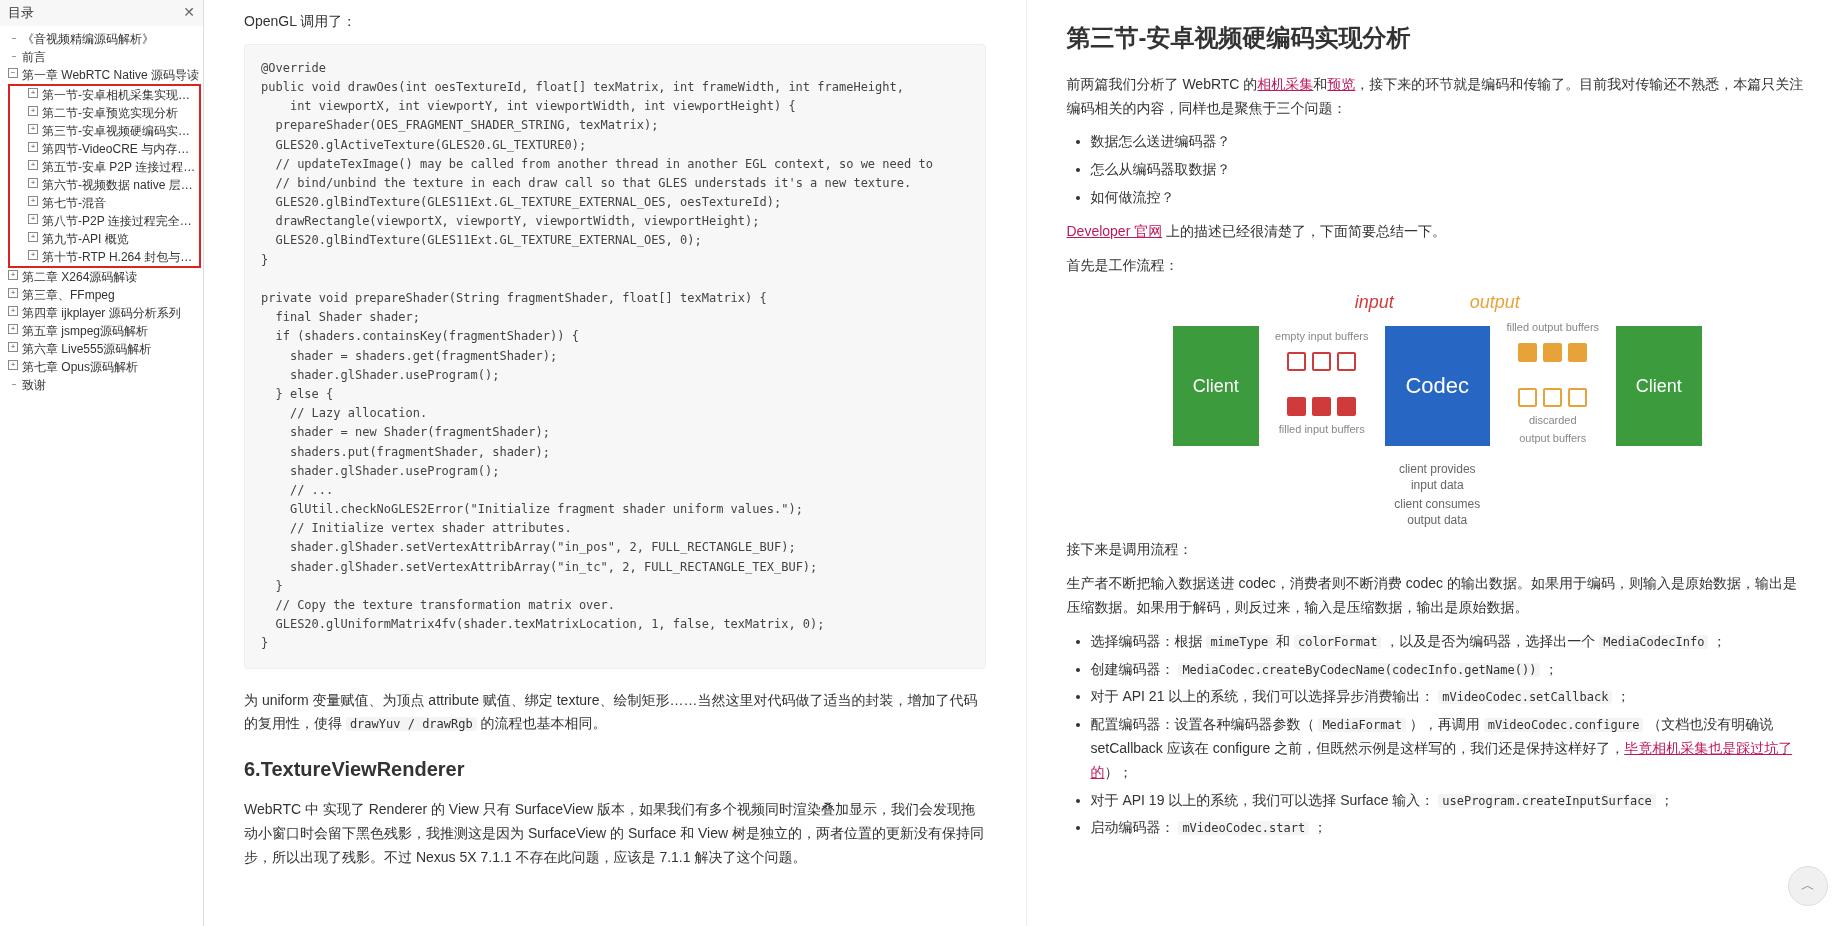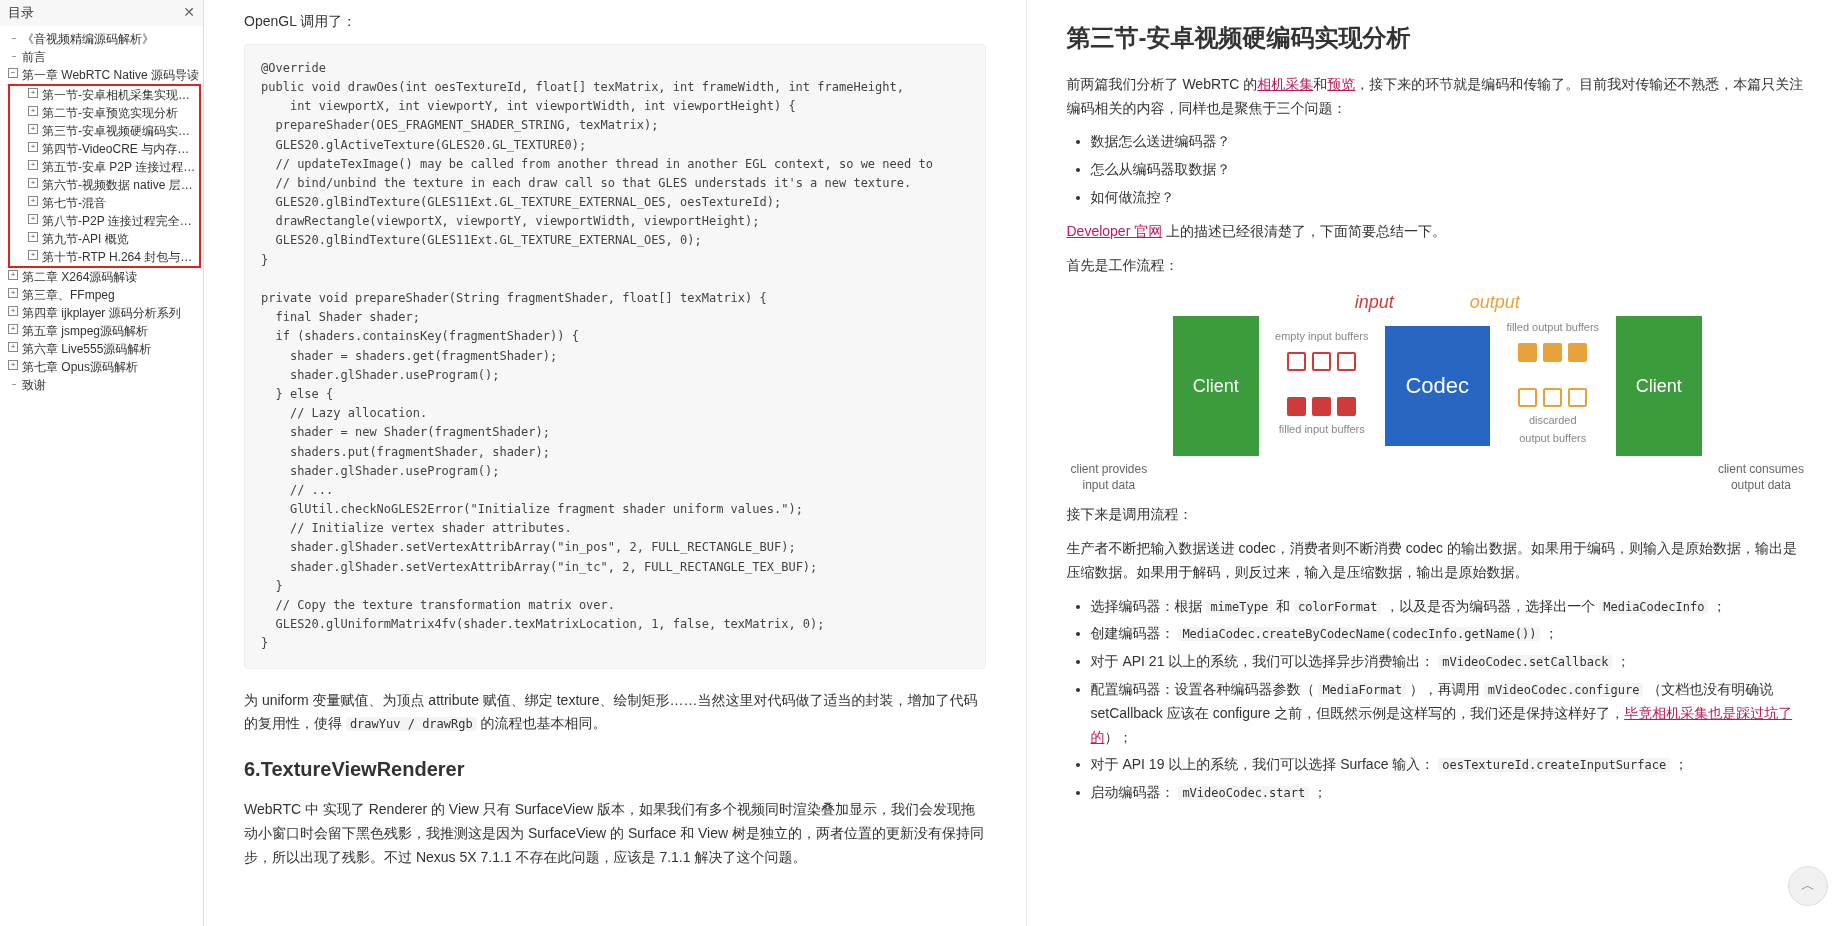--- a/index.html
+++ b/index.html
@@ -21,36 +21,36 @@
 pre.code { background: #f7f7f7; border: 1px solid #eee; border-radius: 4px; padding: 14px 16px; margin: 10px 0 20px 0; font-family: Consolas, Monaco, monospace; font-size: 12px; line-height: 1.6; white-space: pre-wrap; word-break: break-word; color: #444; }
 .inline-code { font-family: Consolas, Monaco, monospace; background: #f4f4f4; padding: 0 4px; border-radius: 3px; font-size: 12px; }
 h2.section-title { font-size: 24px; font-weight: bold; margin: 18px 0 14px 0; }
 h3.sub-title { font-size: 20px; font-weight: bold; margin: 16px 0 12px 0; }
 p.para { margin: 10px 0; }
 a.link { color: #be185d; text-decoration: underline; }
 ul.bullets { margin: 8px 0 10px 24px; }
 ul.bullets li { margin: 4px 0; line-height: 1.7; }
 .diagram { margin: 10px 0; }
 .diagram-row { display: flex; align-items: center; justify-content: center; gap: 0; }
-.client-box { background: #3c9b3c; color: #fff; display: flex; align-items: center; justify-content: center; height: 140px; width: 86px; font-size: 18px; font-weight: 300; }
+.client-box { background: #3c9b3c; color: #fff; display: flex; align-items: center; justify-content: center; height: 120px; width: 86px; font-size: 18px; font-weight: 300; }
 .codec-box { background: #2866c4; color: #fff; display: flex; align-items: center; justify-content: center; height: 120px; width: 105px; font-size: 22px; font-weight: 300; }
 .buf-col { width: 126px; display: flex; flex-direction: column; align-items: center; gap: 26px; padding: 10px 0; }
 .buf-label-top { font-size: 11px; color: #888; text-align: center; margin-bottom: -20px; margin-top: -6px; }
 .buf-row { display: flex; gap: 6px; }
 .buf-sq { width: 19px; height: 19px; border: 2px solid; border-radius: 2px; }
 .buf-sq.red-out { border-color: #cf3b3b; background: none; }
 .buf-sq.red-fill { border-color: #cf3b3b; background: #cf3b3b; }
 .buf-sq.or-out { border-color: #e8a23a; background: none; }
 .buf-sq.or-fill { border-color: #e8a23a; background: #e8a23a; }
 .buf-label-bot { font-size: 11px; color: #888; text-align: center; margin-top: -22px; }
 .io-header { display: flex; justify-content: center; gap: 76px; margin-bottom: -4px; align-items: center; }
 .io-header .in { color: #cf3b3b; font-size: 18px; font-style: italic; }
 .io-header .out { color: #e8a23a; font-size: 18px; font-style: italic; }
 .client-caption { font-size: 12px; color: #666; text-align: center; margin-top: 4px; line-height: 1.3; }
-.caption-row { display: flex; justify-content: space-between; padding: 0 4px; }
+.caption-row { display: flex; justify-content: flex-end; padding: 0 4px; flex-direction: column; }
 .scroll-top { position: fixed; right: 20px; bottom: 20px; width: 40px; height: 40px; border-radius: 50%; background: #f0f0f0; border: 1px solid #ddd; display: flex; align-items: center; justify-content: center; color: #888; font-size: 14px; cursor: pointer; }
 .close-icon { color: #666; cursor: pointer; font-size: 14px; }
 </style>
 </head>
 <body>
 
 <div class="sidebar">
   <div class="sidebar-header">
     <span>目录</span>
     <span class="close-icon">✕</span>
@@ -184,21 +184,21 @@
       </div>
     </div>
 
     <p class="para">接下来是调用流程：</p>
     <p class="para">生产者不断把输入数据送进 codec，消费者则不断消费 codec 的输出数据。如果用于编码，则输入是原始数据，输出是压缩数据。如果用于解码，则反过来，输入是压缩数据，输出是原始数据。</p>
     <ul class="bullets">
       <li><span>选择编码器：根据 </span><span class="inline-code">mimeType</span><span> 和 </span><span class="inline-code">colorFormat</span><span> ，以及是否为编码器，选择出一个 </span><span class="inline-code">MediaCodecInfo</span><span> ；</span></li>
       <li><span>创建编码器： </span><span class="inline-code">MediaCodec.createByCodecName(codecInfo.getName())</span><span> ；</span></li>
       <li><span>对于 API 21 以上的系统，我们可以选择异步消费输出： </span><span class="inline-code">mVideoCodec.setCallback</span><span> ；</span></li>
       <li><span>配置编码器：设置各种编码器参数（ </span><span class="inline-code">MediaFormat</span><span> ），再调用 </span><span class="inline-code">mVideoCodec.configure</span><span> （文档也没有明确说 setCallback 应该在 configure 之前，但既然示例是这样写的，我们还是保持这样好了，</span><a class="link">毕竟相机采集也是踩过坑了的</a><span>）；</span></li>
-      <li><span>对于 API 19 以上的系统，我们可以选择 Surface 输入： </span><span class="inline-code">oesTextureId.createInputSurface</span><span> ；</span></li>
+      <li><span>对于 API 19 以上的系统，我们可以选择 Surface 输入： </span><span class="inline-code">useProgram.createInputSurface</span><span> ；</span></li>
       <li><span>启动编码器： </span><span class="inline-code">mVideoCodec.start</span><span> ；</span></li>
     </ul>
   </div>
 </div>
 
 <div class="scroll-top">
   <span>︿</span>
 </div>
 
 </body></html>

